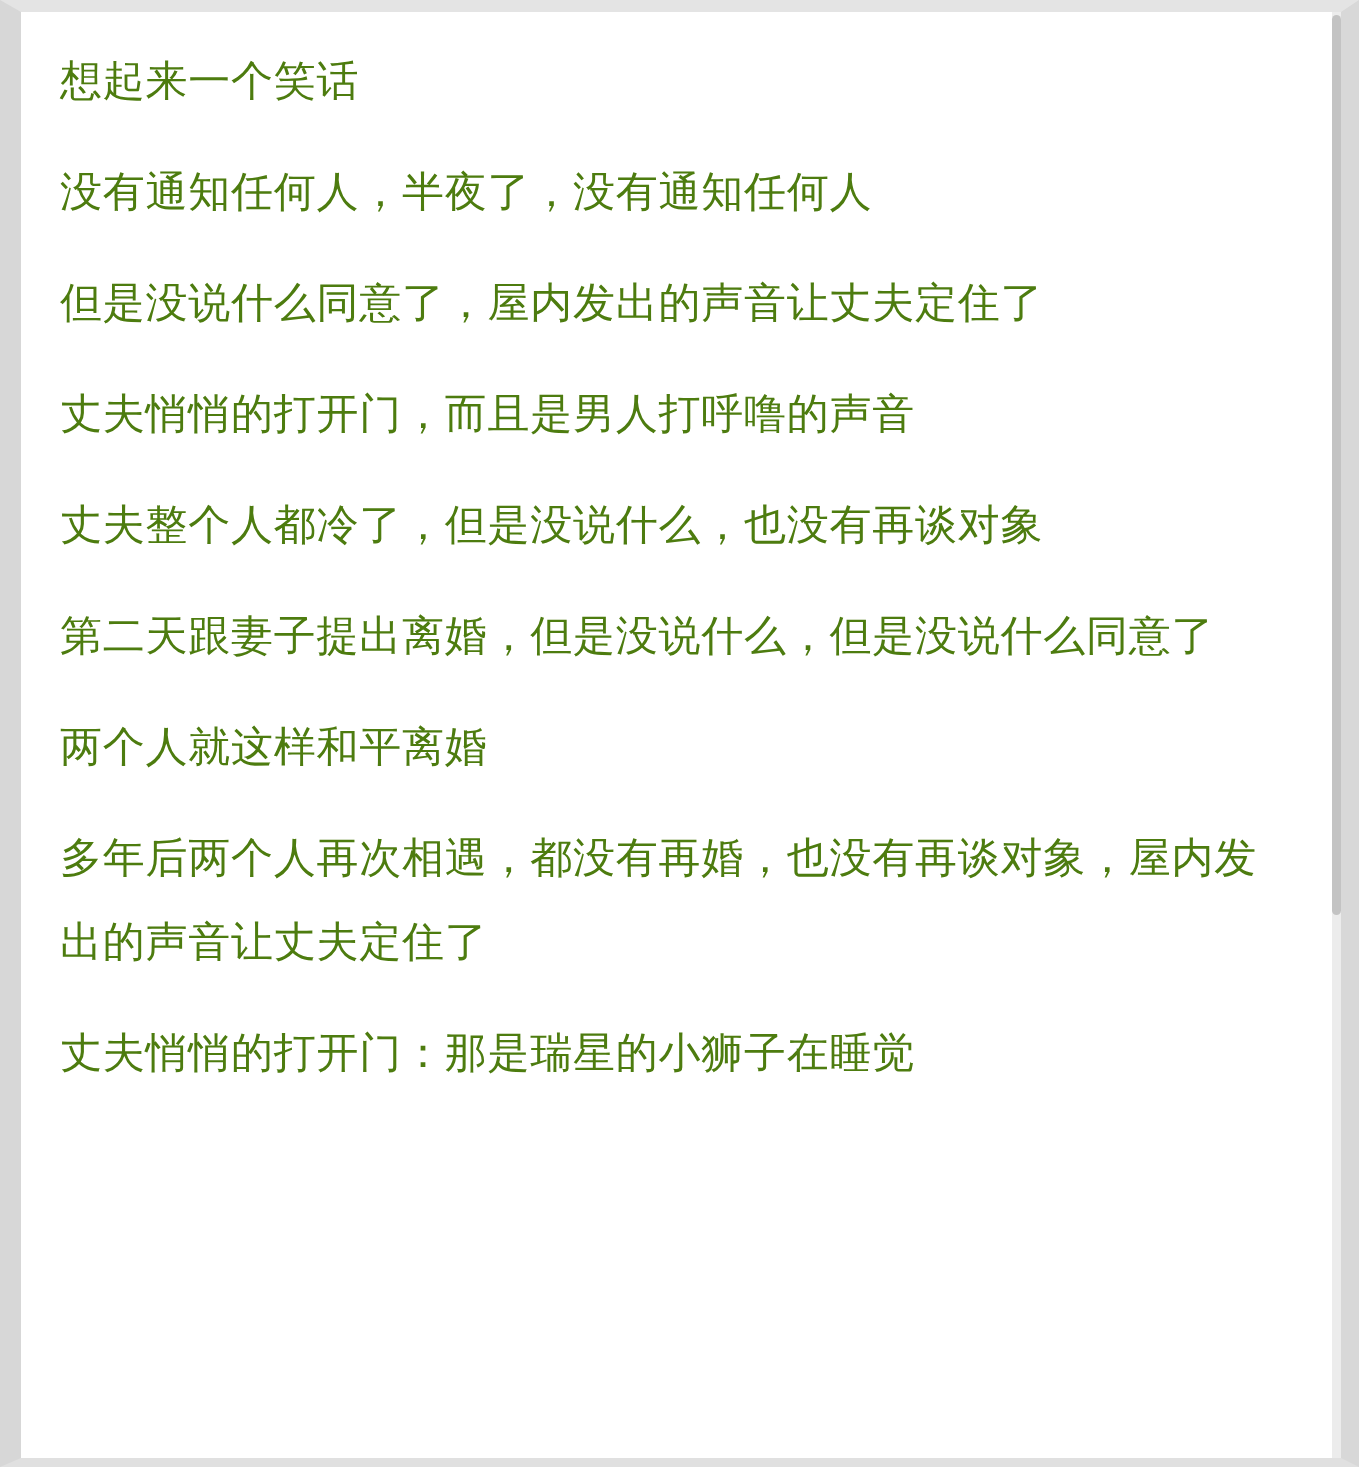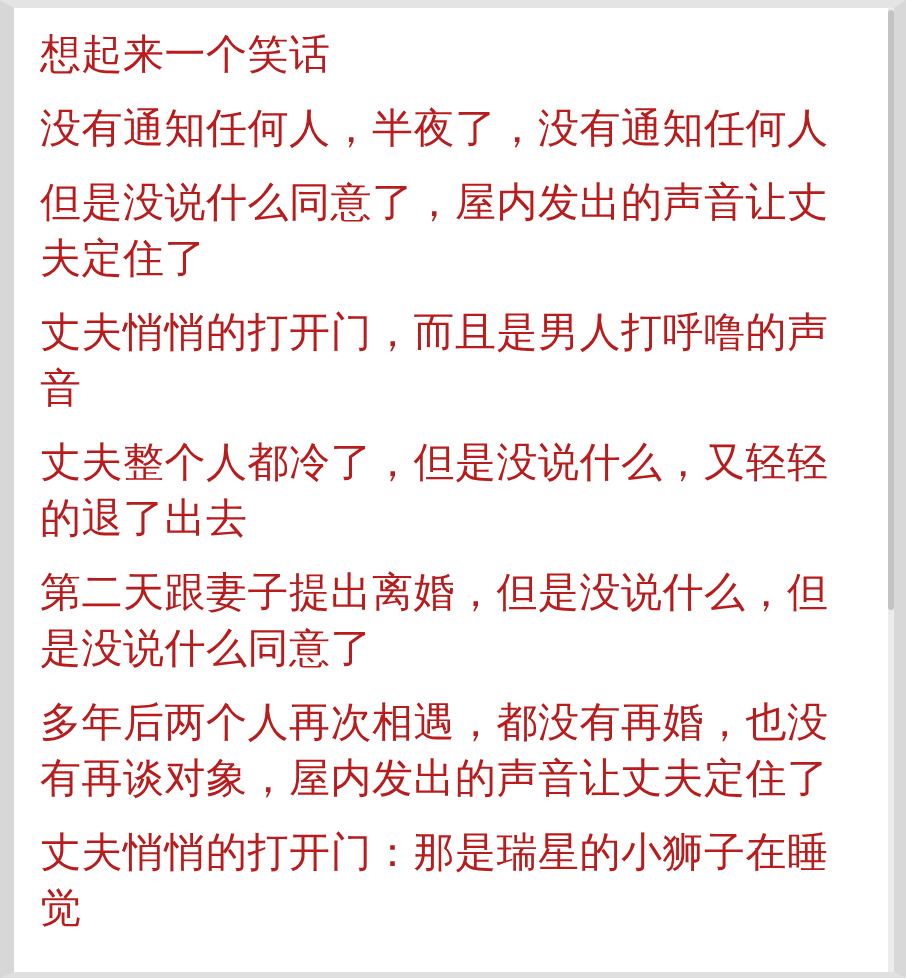--- a/index.html
+++ b/index.html
@@ -30,22 +30,22 @@
     top: 0;
     right: 0;
     bottom: 0;
     background: #ffffff;
     overflow: hidden;
   }
   .content {
     padding: 18px 28px 0 26px;
   }
   .para {
-    color: #b91c1c;
-    font-size: 41px;
+    color: #4d7c0f;
+    font-size: 28px;
     line-height: 56px;
     letter-spacing: 0.5px;
     margin: 0 0 18px 0;
     word-break: break-word;
     white-space: pre-wrap;
   }
   .para.tight {
     margin-bottom: 16px;
   }
   .scrollbar-track {
@@ -69,22 +69,23 @@
 </head>
 <body>
 
 <div class="page">
   <div class="inner">
     <div class="content">
       <p class="para">想起来一个笑话</p>
       <p class="para">没有通知任何人，半夜了，没有通知任何人</p>
       <p class="para">但是没说什么同意了，屋内发出的声音让丈夫定住了</p>
       <p class="para">丈夫悄悄的打开门，而且是男人打呼噜的声音</p>
-      <p class="para">丈夫整个人都冷了，但是没说什么，又轻轻的退了出去</p>
+      <p class="para">丈夫整个人都冷了，但是没说什么，也没有再谈对象</p>
       <p class="para">第二天跟妻子提出离婚，但是没说什么，但是没说什么同意了</p>
+      <p class="para">两个人就这样和平离婚</p>
       <p class="para">多年后两个人再次相遇，都没有再婚，也没有再谈对象，屋内发出的声音让丈夫定住了</p>
       <p class="para tight">丈夫悄悄的打开门：那是瑞星的小狮子在睡觉</p>
     </div>
     <div class="scrollbar-track">
       <div class="scrollbar-thumb"></div>
     </div>
   </div>
 </div>
 
 </body></html>

